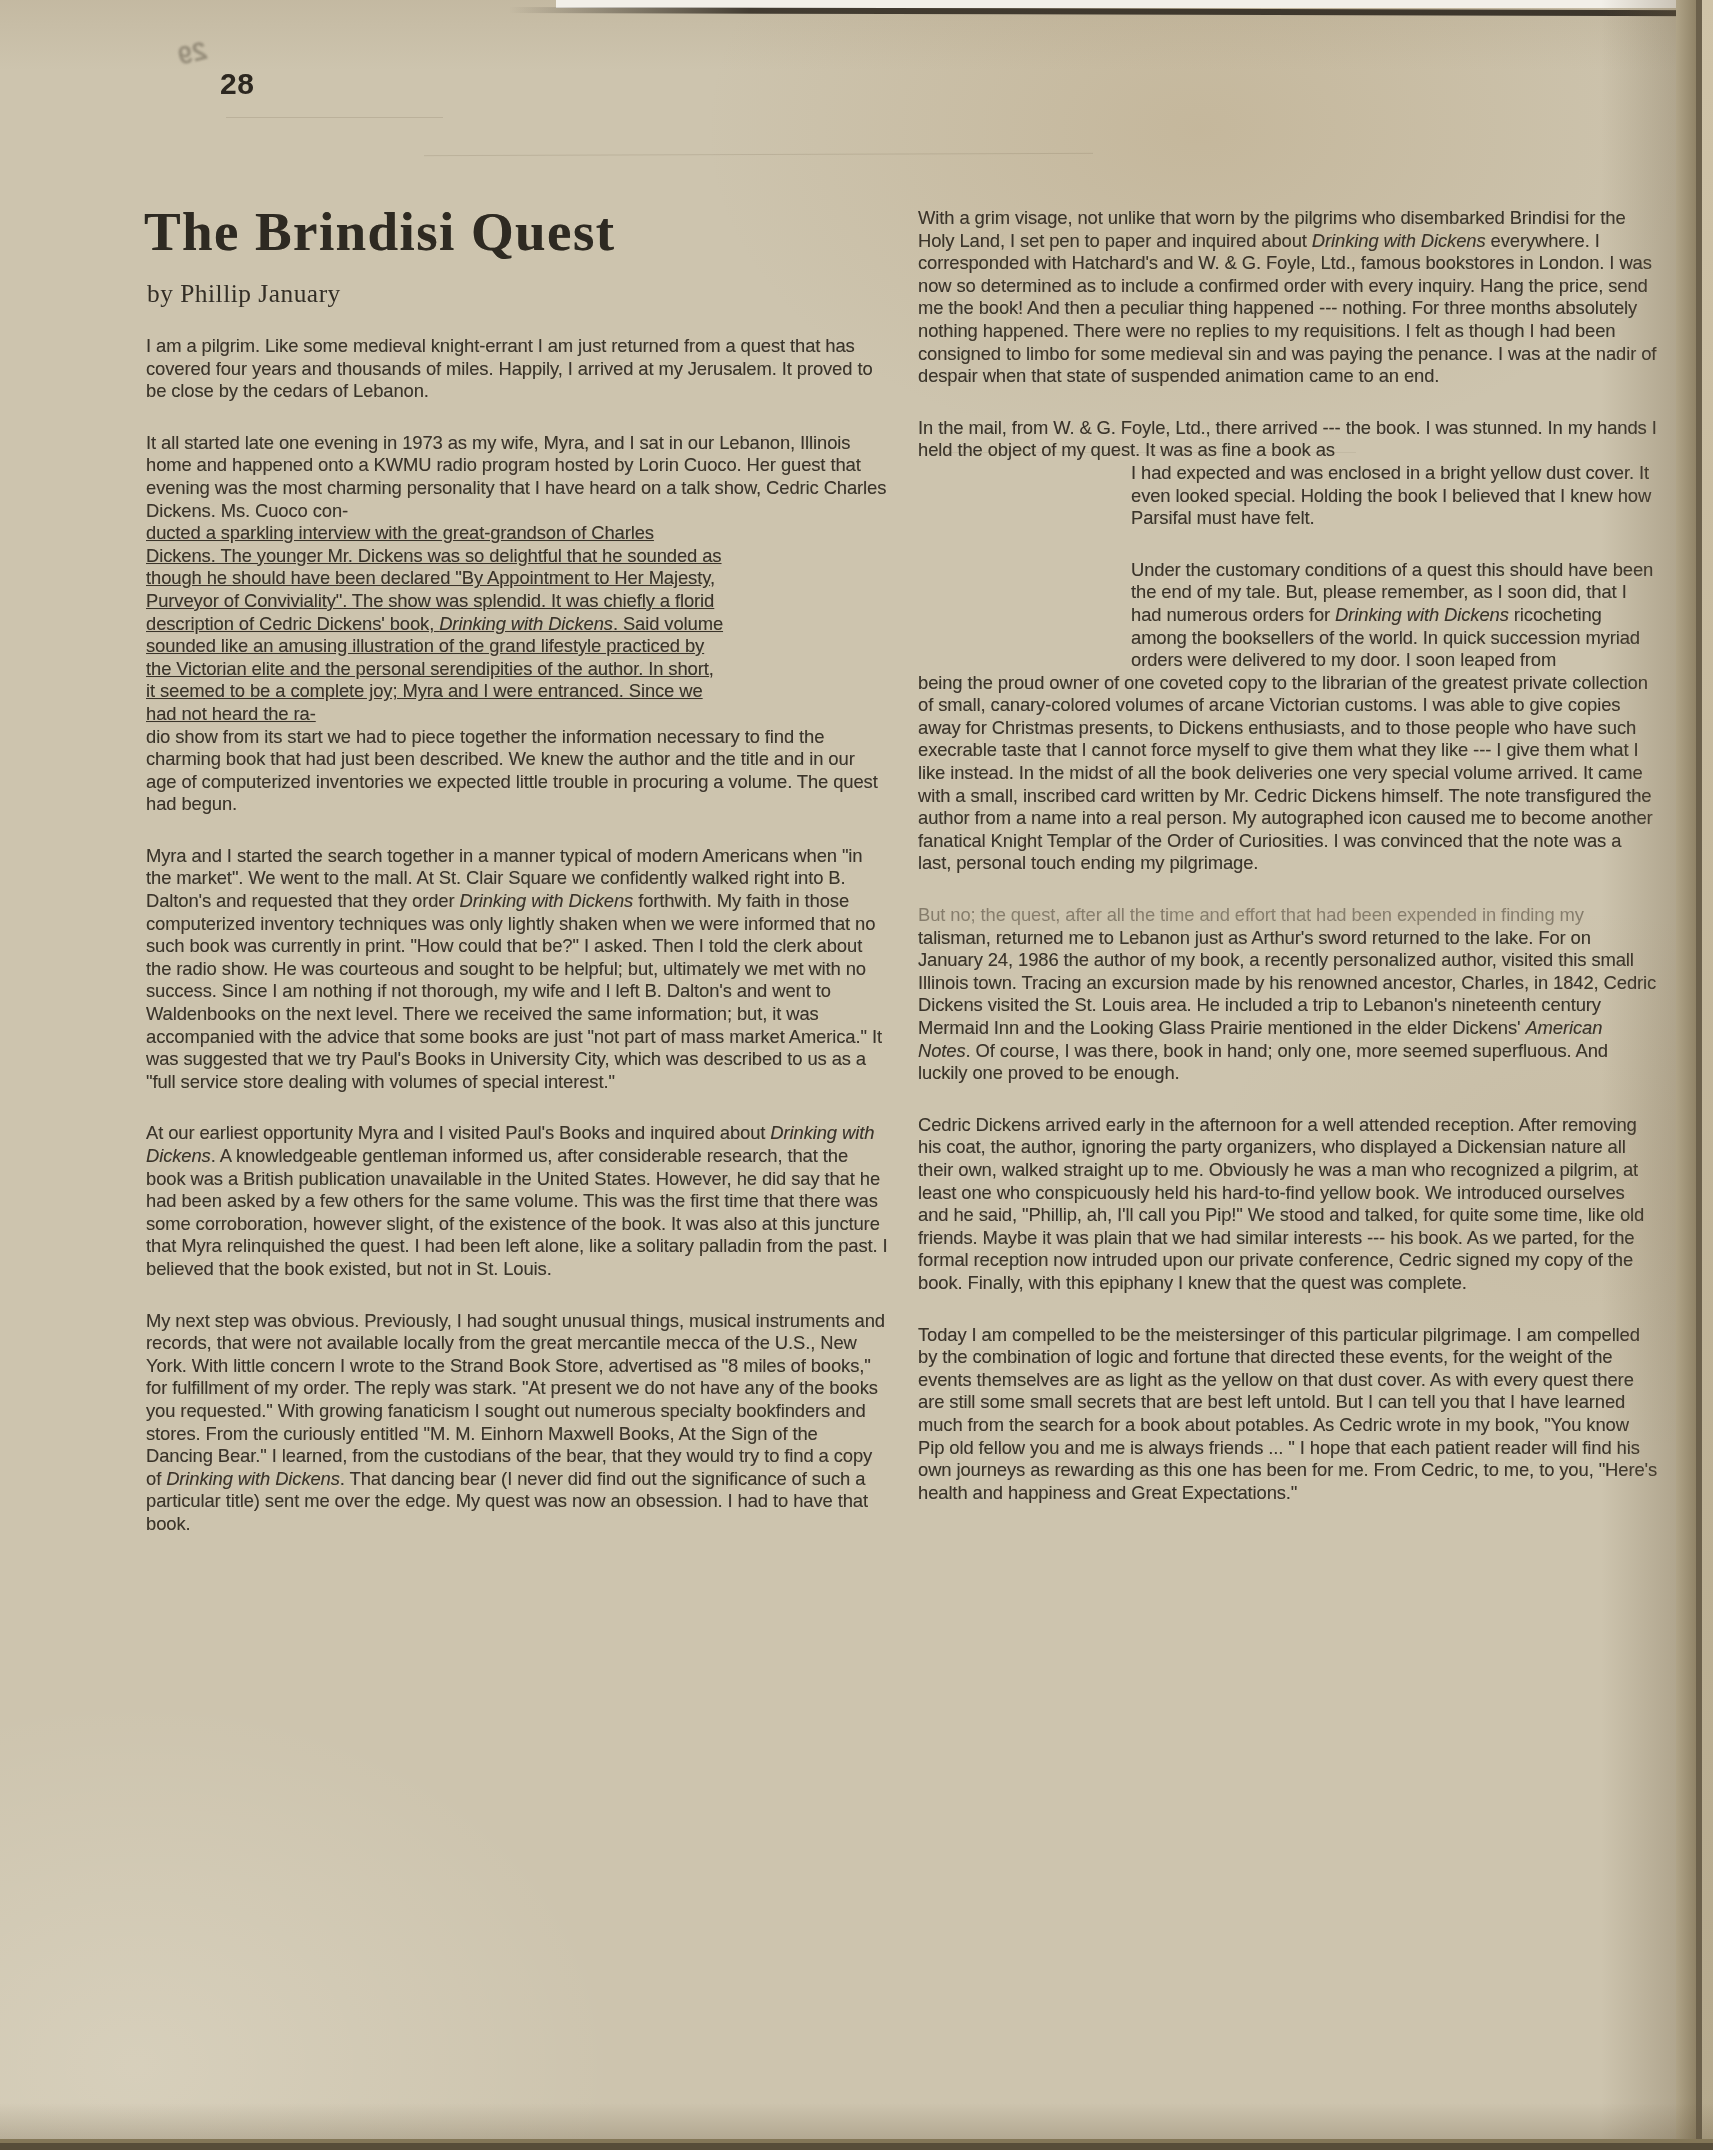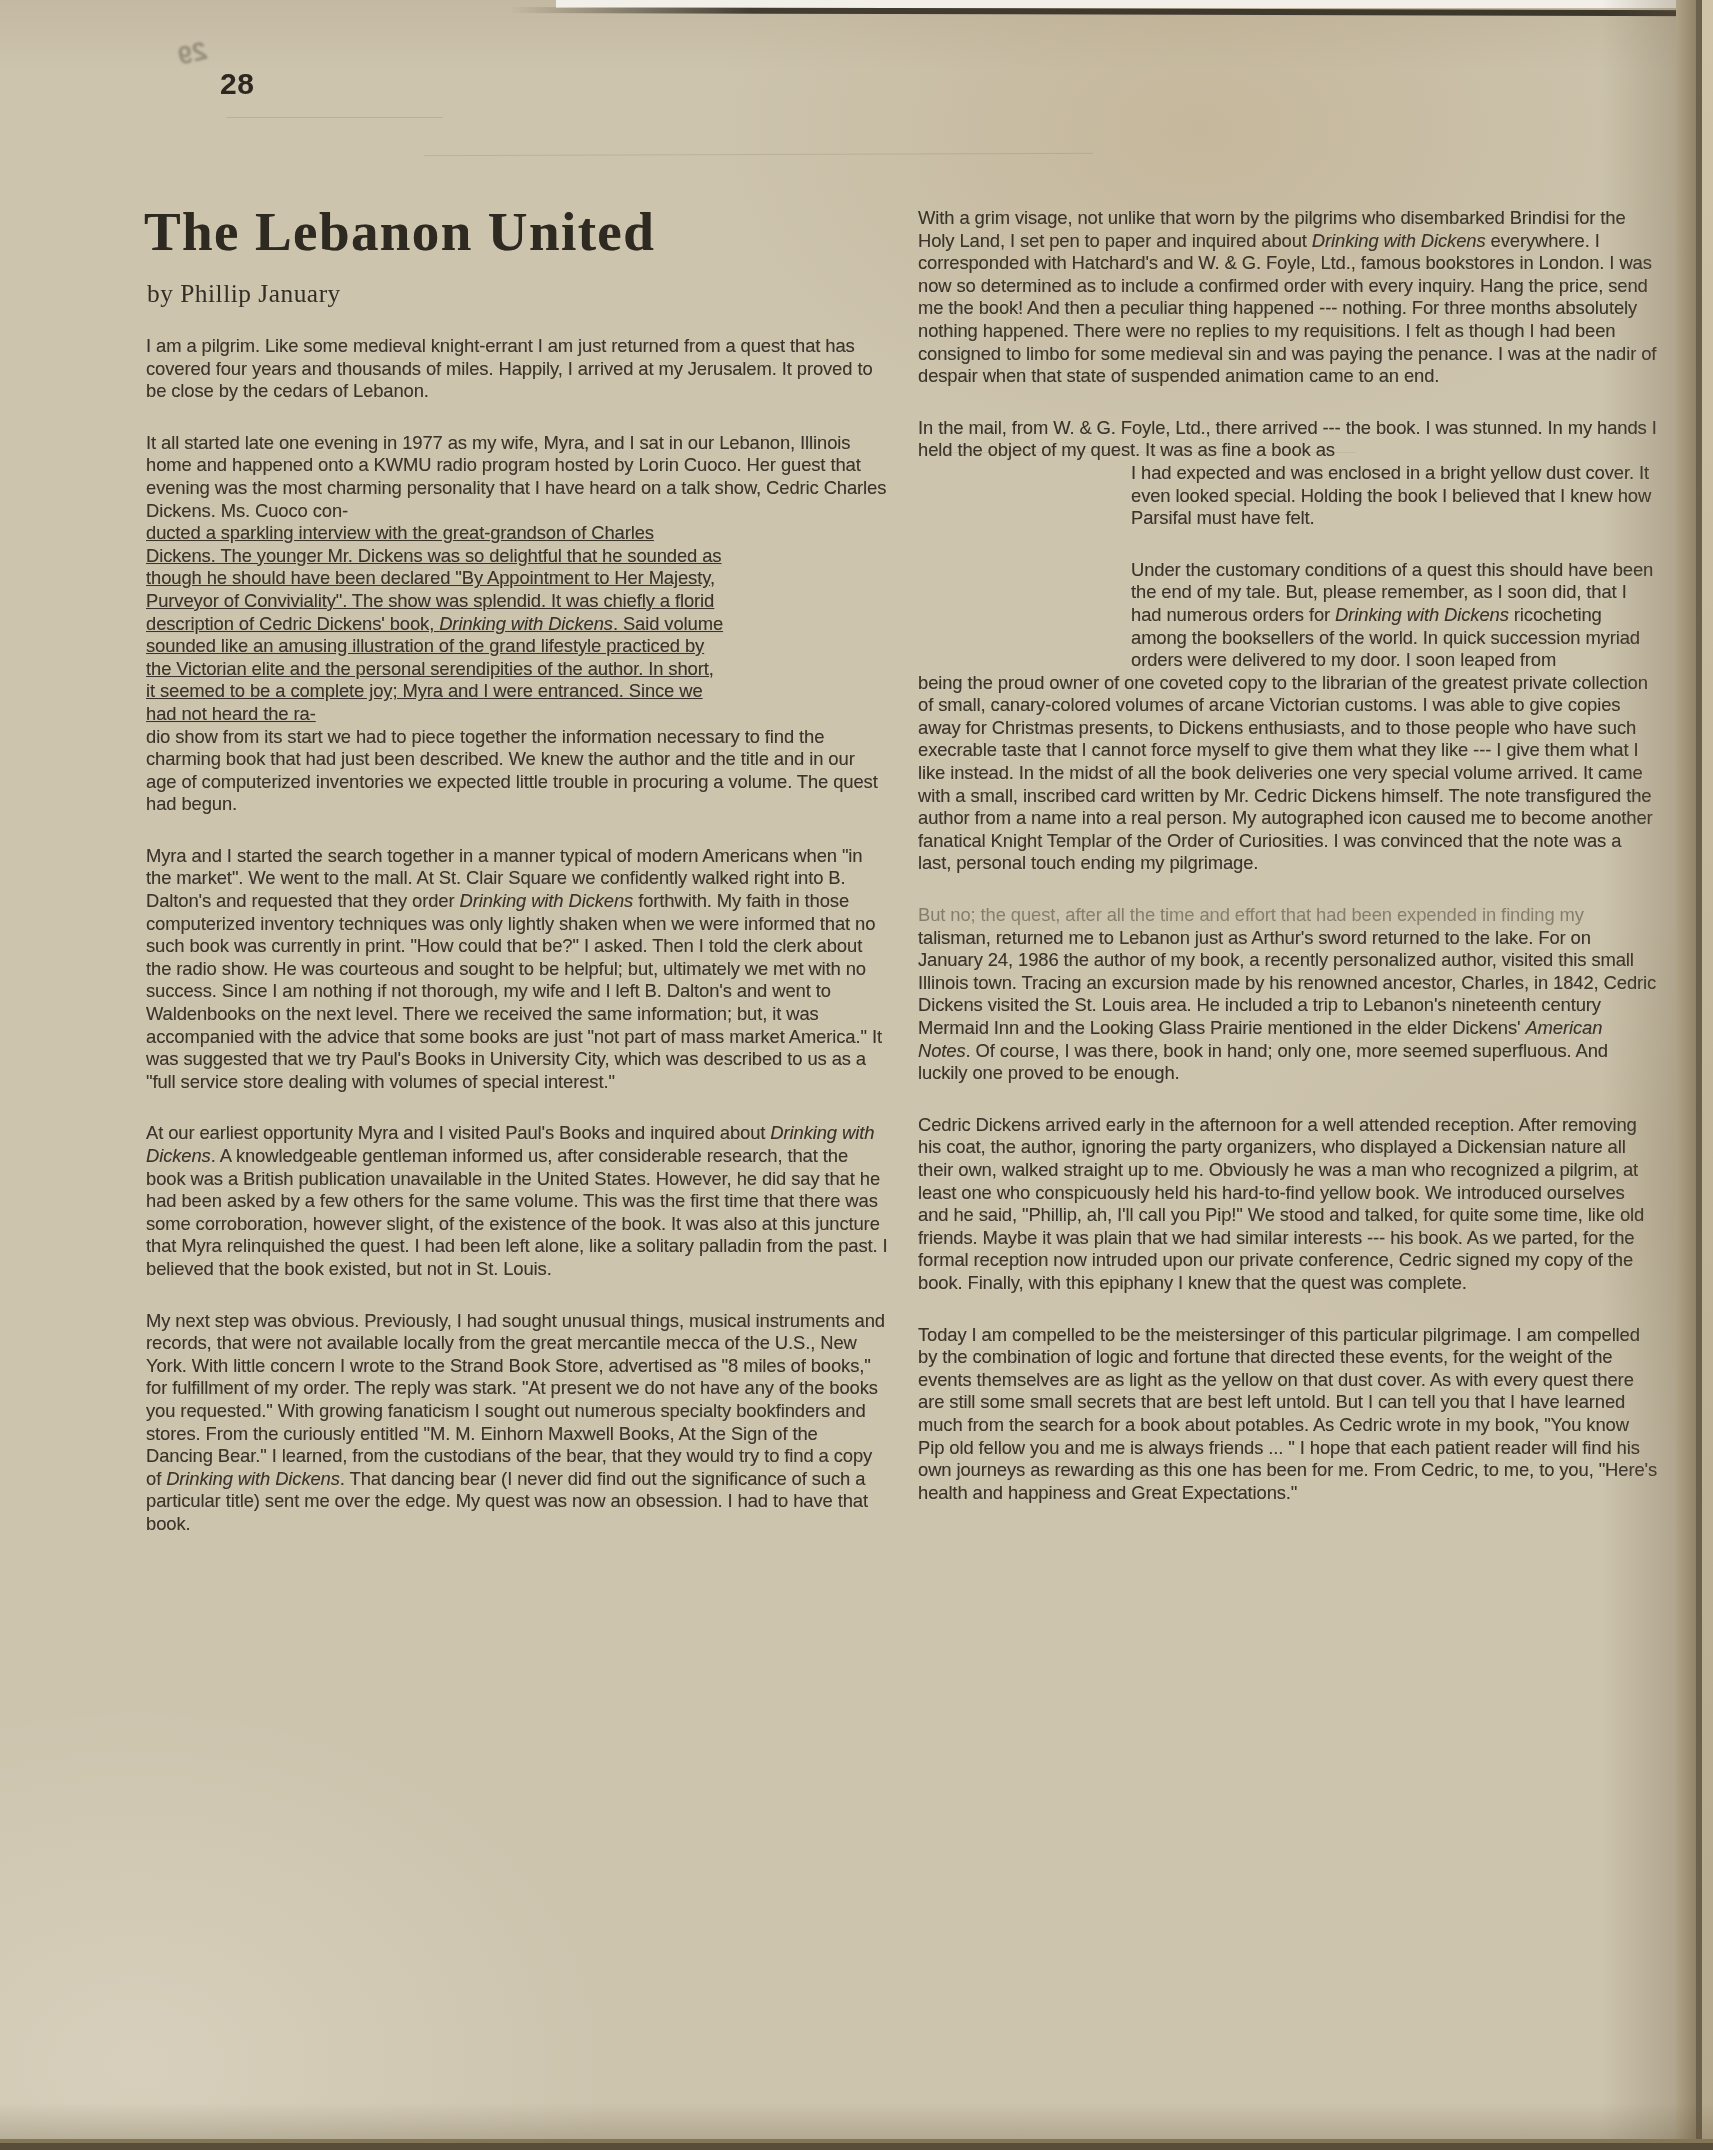--- a/index.html
+++ b/index.html
@@ -122,26 +122,26 @@
 <body>
 
 <div class="page">
 
   <div class="scan-strip-white"></div>
   <div class="page-top-edge"></div>
 
   <div class="ghost">29</div>
   <div class="pagenum">28</div>
 
-  <h1 class="title">The Lebanon United</h1>
+  <h1 class="title">The Brindisi Quest</h1>
   <div class="byline">by Phillip January</div>
 
   <div class="col" id="col-left">
     <div class="seg gap"><span>I am a pilgrim. Like some medieval knight-errant I am just returned from a quest that has covered four years and thousands of miles. Happily, I arrived at my Jerusalem. It proved to be close by the cedars of Lebanon.</span></div>
-    <div class="seg"><span>It all started late one evening in 1977 as my wife, Myra, and I sat in our Lebanon, Illinois home and happened onto a KWMU radio program hosted by Lorin Cuoco. Her guest that evening was the most charming personality that I have heard on a talk show, Cedric Charles Dickens. Ms. Cuoco con-</span></div>
+    <div class="seg"><span>It all started late one evening in 1973 as my wife, Myra, and I sat in our Lebanon, Illinois home and happened onto a KWMU radio program hosted by Lorin Cuoco. Her guest that evening was the most charming personality that I have heard on a talk show, Cedric Charles Dickens. Ms. Cuoco con-</span></div>
     <div class="seg narrow-right"><span>ducted a sparkling interview with the great-grandson of Charles Dickens. The younger Mr. Dickens was so delightful that he sounded as though he should have been declared "By Appointment to Her Majesty, Purveyor of Conviviality". The show was splendid. It was chiefly a florid description of Cedric Dickens' book, </span><em>Drinking with Dickens</em><span>. Said volume sounded like an amusing illustration of the grand lifestyle practiced by the Victorian elite and the personal serendipities of the author. In short, it seemed to be a complete joy; Myra and I were entranced. Since we had not heard the ra-</span></div>
     <div class="seg gap"><span>dio show from its start we had to piece together the information necessary to find the charming book that had just been described. We knew the author and the title and in our age of computerized inventories we expected little trouble in procuring a volume. The quest had begun.</span></div>
     <div class="seg gap"><span>Myra and I started the search together in a manner typical of modern Americans when "in the market". We went to the mall. At St. Clair Square we confidently walked right into B. Dalton's and requested that they order </span><em>Drinking with Dickens</em><span> forthwith. My faith in those computerized inventory techniques was only lightly shaken when we were informed that no such book was currently in print. "How could that be?" I asked. Then I told the clerk about the radio show. He was courteous and sought to be helpful; but, ultimately we met with no success. Since I am nothing if not thorough, my wife and I left B. Dalton's and went to Waldenbooks on the next level. There we received the same information; but, it was accompanied with the advice that some books are just "not part of mass market America." It was suggested that we try Paul's Books in University City, which was described to us as a "full service store dealing with volumes of special interest."</span></div>
     <div class="seg gap"><span>At our earliest opportunity Myra and I visited Paul's Books and inquired about </span><em>Drinking with Dickens</em><span>. A knowledgeable gentleman informed us, after considerable research, that the book was a British publication unavailable in the United States. However, he did say that he had been asked by a few others for the same volume. This was the first time that there was some corroboration, however slight, of the existence of the book. It was also at this juncture that Myra relinquished the quest. I had been left alone, like a solitary palladin from the past. I believed that the book existed, but not in St. Louis.</span></div>
     <div class="seg"><span>My next step was obvious. Previously, I had sought unusual things, musical instruments and records, that were not available locally from the great mercantile mecca of the U.S., New York. With little concern I wrote to the Strand Book Store, advertised as "8 miles of books," for fulfillment of my order. The reply was stark. "At present we do not have any of the books you requested." With growing fanaticism I sought out numerous specialty bookfinders and stores. From the curiously entitled "M. M. Einhorn Maxwell Books, At the Sign of the Dancing Bear." I learned, from the custodians of the bear, that they would try to find a copy of </span><em>Drinking with Dickens</em><span>. That dancing bear (I never did find out the significance of such a particular title) sent me over the edge. My quest was now an obsession. I had to have that book.</span></div>
   </div>
 
   <div class="col" id="col-right">
     <div class="seg gap"><span>With a grim visage, not unlike that worn by the pilgrims who disembarked Brindisi for the Holy Land, I set pen to paper and inquired about </span><em>Drinking with Dickens</em><span> everywhere. I corresponded with Hatchard's and W. &amp; G. Foyle, Ltd., famous bookstores in London. I was now so determined as to include a confirmed order with every inquiry. Hang the price, send me the book! And then a peculiar thing happened --- nothing. For three months absolutely nothing happened. There were no replies to my requisitions. I felt as though I had been consigned to limbo for some medieval sin and was paying the penance. I was at the nadir of despair when that state of suspended animation came to an end.</span></div>
     <div class="seg"><span>In the mail, from W. &amp; G. Foyle, Ltd., there arrived --- the book. I was stunned. In my hands I held the object of my quest. It was as fine a book as</span></div>

